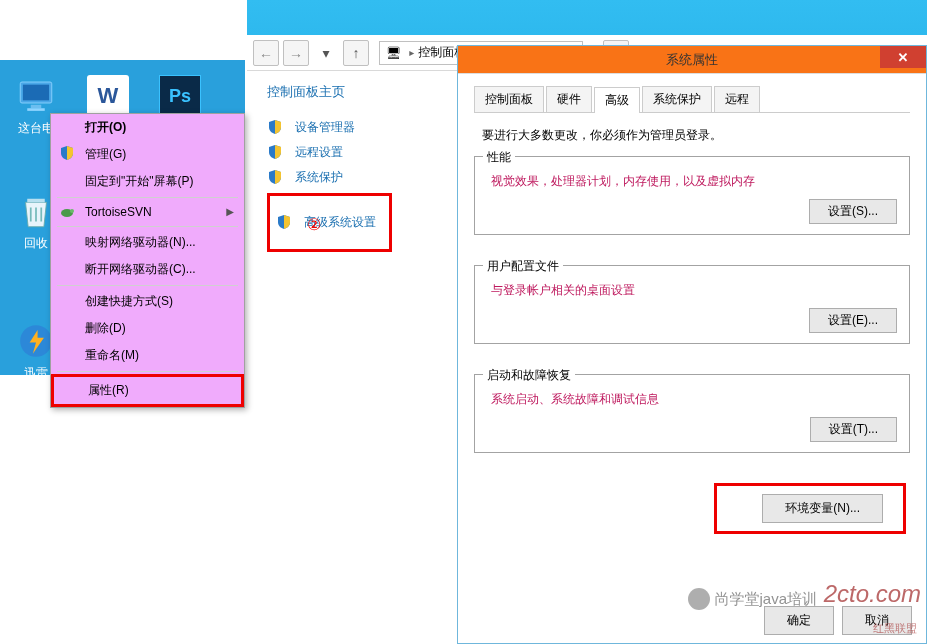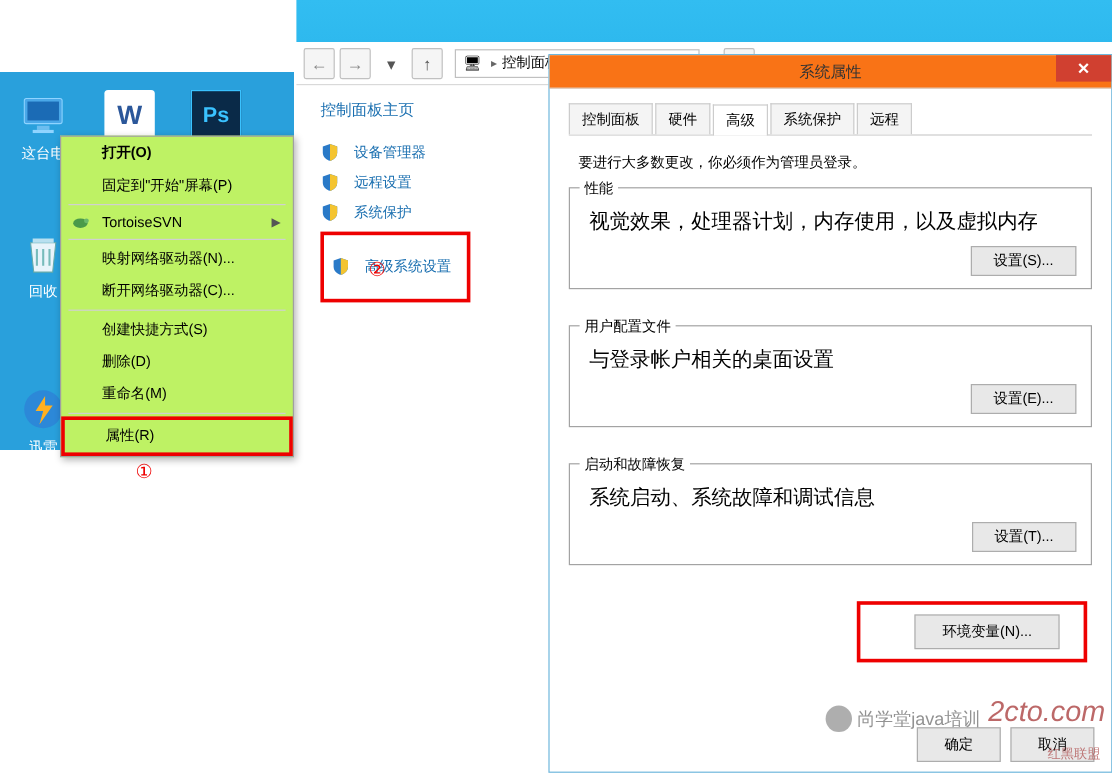--- a/index.html
+++ b/index.html
@@ -10,21 +10,21 @@
     .desktop-icons { position: absolute; top: 15px; left: 15px; display: flex; gap: 30px; }
     .di { display: flex; flex-direction: column; align-items: center; color: #fff; font-size: 12px; gap: 3px; }
     .di-img { width: 42px; height: 42px; display: flex; align-items: center; justify-content: center; font-size: 30px; color:#fff; }
     .di-ps { width:42px; height:42px; background:#0a2a48; border:1px solid #3ac2ff; color:#3ac2ff; display:flex; align-items:center; justify-content:center; font-weight:bold; font-size:18px; }
     .di-word { width:42px; height:42px; background:#fff; display:flex; align-items:center; justify-content:center; color:#2b579a; font-weight:bold; font-size:22px; border-radius:3px;}
     .di-pc svg { width:42px; height:42px; }
     .trash { position:absolute; left:15px; top:130px; }
     .thunder { position:absolute; left:15px; top:260px; }
     
     
-    .ctx-menu { position: absolute; left: 50px; top: 113px; width: 195px; background: #bef264; border: 1px solid #a0a0a0; box-shadow: 2px 2px 6px rgba(0,0,0,0.3); z-index: 20; }
+    .ctx-menu { position: absolute; left: 50px; top: 113px; width: 195px; background: #f0abfc; border: 1px solid #a0a0a0; box-shadow: 2px 2px 6px rgba(0,0,0,0.3); z-index: 20; }
     .ctx-item { padding: 5px 10px 5px 34px; cursor: default; position: relative; }
     .ctx-sep { height: 1px; background: #d0d0d0; margin: 2px 6px; }
     .ctx-icon { position: absolute; left: 8px; top: 4px; width: 16px; height: 16px; }
     .ctx-arrow { position: absolute; right: 10px; top: 6px; font-size: 10px; color: #555; }
     .ctx-hl { border: 3px solid #e00; }
     
     
     .cp-window { position: absolute; left: 247px; top: 0; width: 680px; height: 644px; background: #fff; }
     .cp-titlebar { height: 35px; background: linear-gradient(#32bdf1,#2eb9ee); }
     .cp-toolbar { height: 36px; border-bottom: 1px solid #d9d9d9; display: flex; align-items: center; padding: 0 6px; gap: 4px; }
@@ -44,21 +44,21 @@
     .sysprop { position: absolute; right: 0; top: 45px; width: 470px; height: 599px; background: #fff; border: 1px solid #6fb7dc; z-index: 5; }
     .sp-title { height: 28px; background: #f97316; color: #333; display:flex; align-items:center; justify-content:center; font-size:13px; position:relative; border-bottom:1px solid #ddd;}
     .sp-close { position:absolute; right:0; top:0; width:46px; height:22px; background:#d04030; color:#fff; display:flex; align-items:center; justify-content:center; font-size:13px; font-weight:bold; }
     .sp-body { padding: 12px 16px; }
     .tabs { display: flex; border-bottom: 1px solid #ccc; margin-bottom: 14px; }
     .tab { padding: 4px 10px; border: 1px solid #ccc; border-bottom: none; background: #f4f4f4; margin-right: 2px; cursor:pointer; font-size:12px; }
     .tab.active { background: #fff; position: relative; top: 1px; }
     .note { margin: 6px 0 12px 8px; font-size:12px; }
     .group { border: 1px solid #a3a3a3; padding: 10px 12px 44px 12px; margin-bottom: 30px; position: relative; }
     .group-title { position: absolute; top: -8px; left: 8px; background: #fff; padding: 0 4px; font-size:12px; }
-    .group-desc { margin: 6px 0 0 4px; font-size:17px; color:#000000; }
+    .group-desc { margin: 6px 0 0 4px; font-size:12px; color:#be185d; }
     .btn { position: absolute; right: 12px; bottom: 10px; padding: 3px 18px; border: 1px solid #adadad; background: #e8e8e8; cursor:pointer; font-size:12px; }
     .env-row { display:flex; justify-content:flex-end; margin-top:6px; padding-right:4px; }
     .btn-inline { padding: 5px 22px; border: 1px solid #adadad; background: #e8e8e8; cursor:pointer; font-size:12px; }
     .dlg-btns { position:absolute; right:14px; bottom:8px; display:flex; gap:8px; }
     .env-hl { border:3px solid #e00; padding: 8px 20px 8px 45px; display:inline-block; }
     
     
     .arrows { position:absolute; inset:0; z-index:30; pointer-events:none; }
     
     
@@ -106,20 +106,27 @@
           <circle cx="24" cy="24" r="20" fill="#2c88d8"></circle>
           <path d="M26 10 L16 26 h8 l-4 14 14-20 h-8 z" fill="#ffb020"></path>
         </svg>
     </div>
     <span>迅雷</span>
   </div>
 </div>
 
 <div class="ctx-menu">
   <div class="ctx-item" style="font-weight:bold"><span>打开(O)</span></div>
+  <div class="ctx-item">
+    <span class="ctx-icon"><svg viewBox="0 0 16 16">
+          <path d="M8 1 L14 3 v5 c0 4-3 6-6 7 C5 14 2 12 2 8 V3 z" fill="#2a7ac8"></path>
+          <path d="M8 1 L14 3 v5 c0 4-3 6-6 7 V1 z" fill="#f4c430"></path>
+        </svg></span>
+    <span>管理(G)</span>
+  </div>
   <div class="ctx-item"><span>固定到"开始"屏幕(P)</span></div>
   <div class="ctx-sep"></div>
   <div class="ctx-item">
     <span class="ctx-icon"><svg viewBox="0 0 16 16">
           <ellipse cx="8" cy="9" rx="6" ry="4" fill="#4a9a4a"></ellipse>
           <circle cx="13" cy="7" r="2" fill="#6aba6a"></circle>
         </svg></span>
     <span>TortoiseSVN</span>
     <span class="ctx-arrow">▶</span>
   </div>

